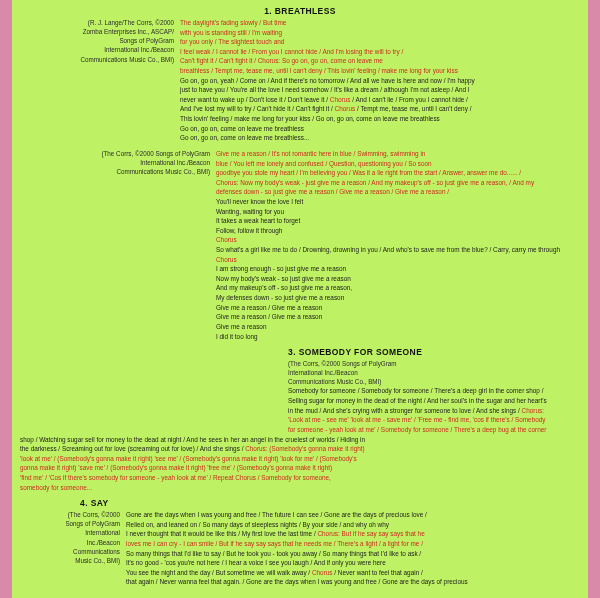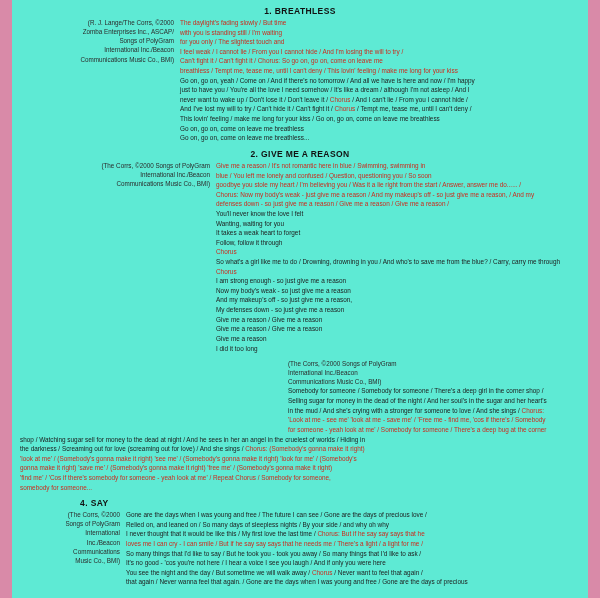--- a/index.html
+++ b/index.html
@@ -10,21 +10,21 @@
     width: 600px;
     height: 598px;
     background: #f4f1ea;
     font-family: "Liberation Sans", sans-serif;
     overflow: hidden;
   }
   #page {
     position: relative;
     width: 600px;
     height: 598px;
-    background: #5eead4;
+    background: #bef264;
     box-sizing: border-box;
   }
   
   .edge-bar {
     position: absolute;
     top: 0;
     width: 12px;
     height: 598px;
     background: #d98aa8;
   }
@@ -133,24 +133,20 @@
           <p><span class="blk">never want to wake up / Don't lose it / Don't leave it / </span><span class="red">Chorus</span><span class="blk"> / And I can't lie / From you I cannot hide /</span></p>
           <p><span class="blk">And I've lost my will to try / Can't hide it / Can't fight it / </span><span class="red">Chorus</span><span class="blk"> / Tempt me, tease me, until I can't deny /</span></p>
           <p><span class="blk">This lovin' feeling / make me  long for your kiss / Go on, go on, come on leave me breathless</span></p>
           <p><span class="blk">Go on, go on, come on leave me breathless</span></p>
           <p><span class="blk">Go on, go on, come on leave me breathless...</span></p>
         </div>
       <div class="clear"></div>
     </div>
 
     <div class="song block-2">
-      <div class="song-title title-2">
-        <span>2.</span>
-        <span>GIVE ME A REASON</span>
-      </div>
       <div class="credits credits-2">
         <div>(The Corrs, ©2000 Songs of PolyGram</div>
         <div>International Inc./Beacon</div>
         <div>Communications Music Co., BMI)</div>
       </div>
       <div class="lyrics">
           <p><span class="red">Give me a reason / It's not romantic here in blue / Swimming, swimming in</span></p>
           <p><span class="red">blue / You left me lonely and confused / Question, questioning you / So soon</span></p>
           <p><span class="red">goodbye you stole my heart / I'm believing you / Was it a lie right from the start / Answer, answer me do...... /</span></p>
           <p><span class="red">Chorus: Now my body's weak - just give me a reason / And my makeup's off - so just give me a reason, / And my</span></p>
@@ -168,20 +164,24 @@
           <p><span class="blk">My defenses down - so just give me a reason</span></p>
           <p><span class="blk">Give me a reason / Give me a reason</span></p>
           <p><span class="blk">Give me a reason / Give me a reason</span></p>
           <p><span class="blk">Give me a reason</span></p>
           <p><span class="blk">I did it too long</span></p>
         </div>
       <div class="clear"></div>
     </div>
 
     <div class="song block-3">
+      <div class="song-title title-3">
+        <span>3.</span>
+        <span>SOMEBODY FOR SOMEONE</span>
+      </div>
       <div class="credits credits-3">
         <div>(The Corrs, ©2000 Songs of PolyGram</div>
         <div>International Inc./Beacon</div>
         <div>Communications Music Co., BMI)</div>
       </div>
       <div class="lyrics">
           <p><span class="blk">Somebody for someone / Somebody for someone / There's a deep girl in the corner shop /</span></p>
           <p><span class="blk">Selling sugar for money in the dead of the night / And her soul's in the sugar and her heart's</span></p>
           <p><span class="blk">in the mud / And she's crying with a stronger for someone to love / And she sings / </span><span class="red">Chorus:</span></p>
           <p><span class="red">'Look at me - see me' 'look at me - save me' / 'Free me - find me, 'cos if there's  / Somebody</span></p>

